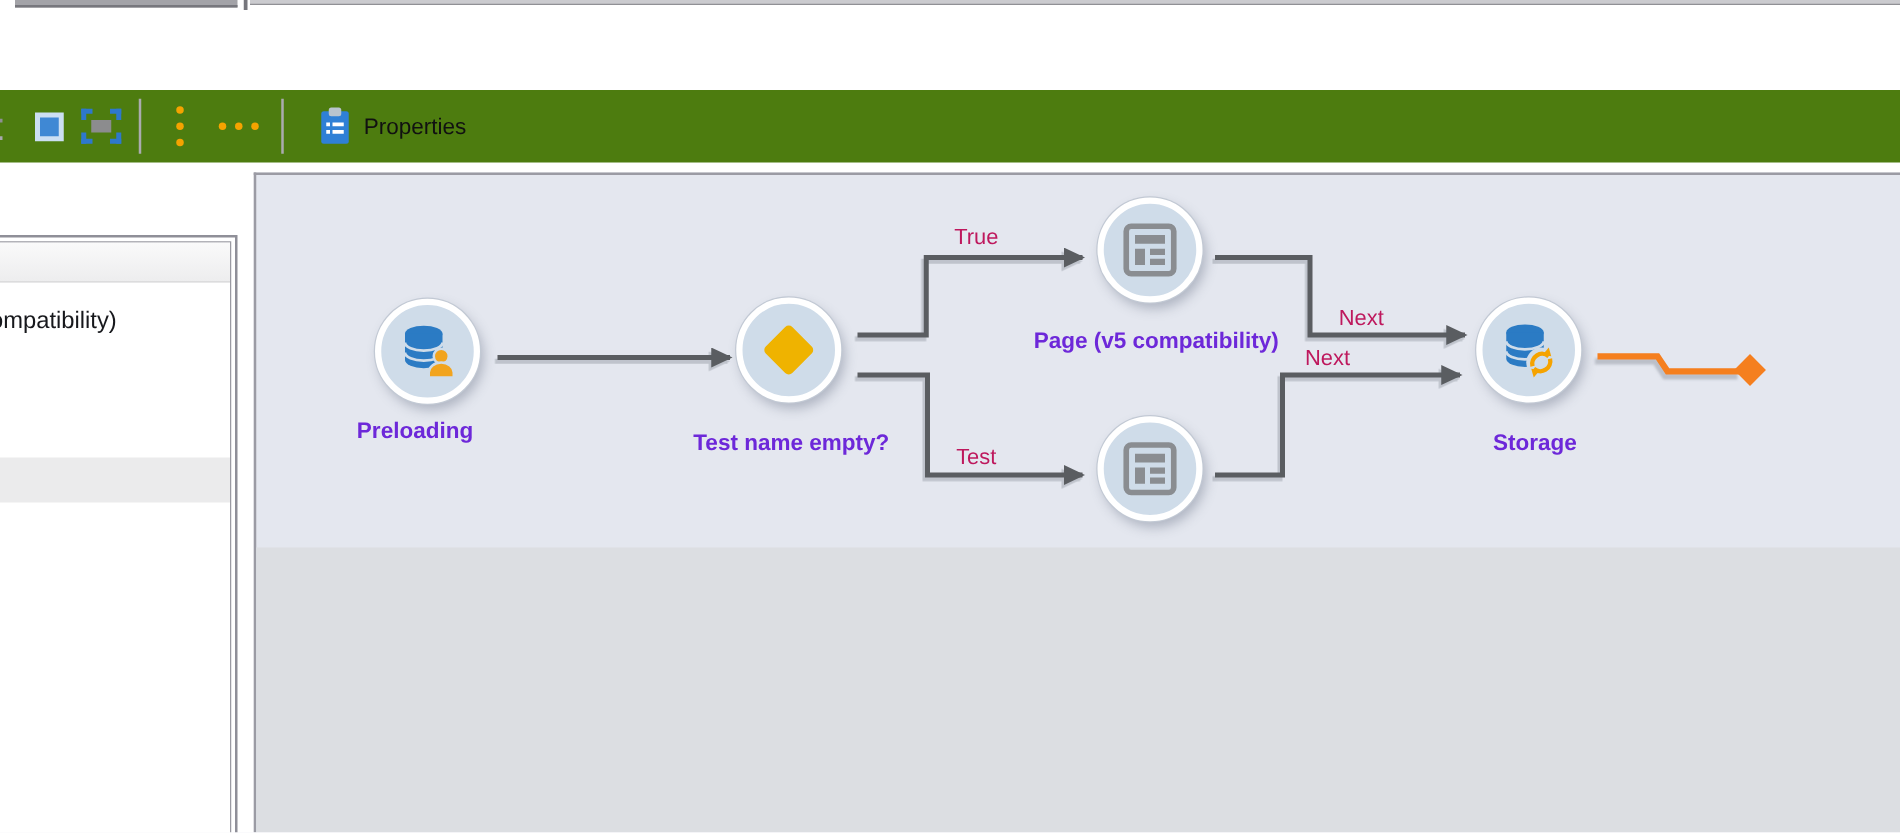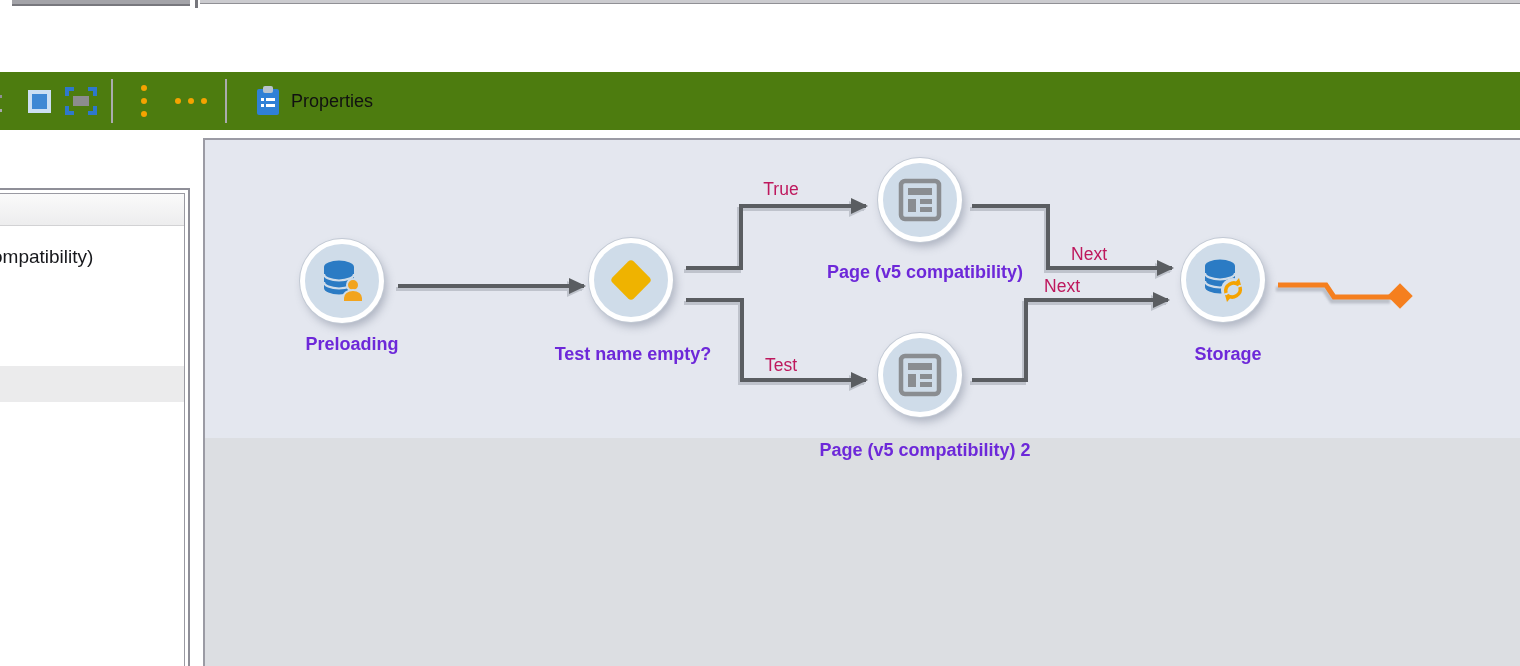--- a/index.html
+++ b/index.html
@@ -169,21 +169,21 @@
   <div class="node" style="left:300px; top:239px;">
     <svg width="48" height="46" viewBox="0 0 48 46">
       <ellipse cx="21" cy="9" rx="15" ry="6.5" fill="#2b7bc4"></ellipse>
       <path d="M6 9 V30 a15 6.5 0 0 0 30 0 V9" fill="#2b7bc4"></path>
       <path d="M6 16 a15 6.5 0 0 0 30 0" fill="none" stroke="#cfdce9" stroke-width="2.2"></path>
       <path d="M6 24 a15 6.5 0 0 0 30 0" fill="none" stroke="#cfdce9" stroke-width="2.2"></path>
       <circle cx="35" cy="27" r="6" fill="#f2a41e" stroke="#cfdce9" stroke-width="2"></circle>
       <path d="M25 44 v-4 a10 8 0 0 1 20 0 v4 z" fill="#f2a41e" stroke="#cfdce9" stroke-width="2"></path>
     </svg>
   </div>
-  <div class="node-label" style="left:352px; top:334px;">Preloading</div>
+  <div class="node-label" style="left:332px; top:334px;">Preloading</div>
 
   <div class="node" style="left:589px; top:238px;">
     <svg width="56" height="56" viewBox="0 0 56 56">
       <rect x="13" y="13" width="30" height="30" rx="4" fill="#efb300" transform="rotate(45 28 28)"></rect>
     </svg>
   </div>
   <div class="node-label" style="left:633px; top:344px;">Test name empty?</div>
 
   <div class="node" style="left:878px; top:158px;">
     <svg width="46" height="44" viewBox="0 0 46 44">
@@ -198,21 +198,20 @@
 
   <div class="node" style="left:878px; top:333px;">
     <svg width="46" height="44" viewBox="0 0 46 44">
       <rect x="4" y="3" width="38" height="38" rx="4" fill="none" stroke="#8a8d91" stroke-width="4.5"></rect>
       <rect x="11" y="10" width="24" height="7" fill="#8a8d91"></rect>
       <rect x="11" y="21" width="8" height="13" fill="#8a8d91"></rect>
       <rect x="23" y="21" width="12" height="5" fill="#8a8d91"></rect>
       <rect x="23" y="29" width="12" height="5" fill="#8a8d91"></rect>
     </svg>
   </div>
-  <div class="node-label" style="left:925px; top:440px;">Page (v5 compatibility) 2</div>
 
   <div class="node" style="left:1181px; top:238px;">
     <svg width="48" height="46" viewBox="0 0 48 46">
       <ellipse cx="21" cy="9" rx="15" ry="6.5" fill="#2b7bc4"></ellipse>
       <path d="M6 9 V30 a15 6.5 0 0 0 30 0 V9" fill="#2b7bc4"></path>
       <path d="M6 16 a15 6.5 0 0 0 30 0" fill="none" stroke="#cfdce9" stroke-width="2.2"></path>
       <path d="M6 24 a15 6.5 0 0 0 30 0" fill="none" stroke="#cfdce9" stroke-width="2.2"></path>
       <circle cx="34" cy="33" r="12" fill="#cfdce9"></circle>
       <path d="M27 36 a8 8 0 0 1 13 -8" fill="none" stroke="#f5a300" stroke-width="3.5"></path>
       <path d="M41 30 a8 8 0 0 1 -13 8" fill="none" stroke="#f5a300" stroke-width="3.5"></path>

